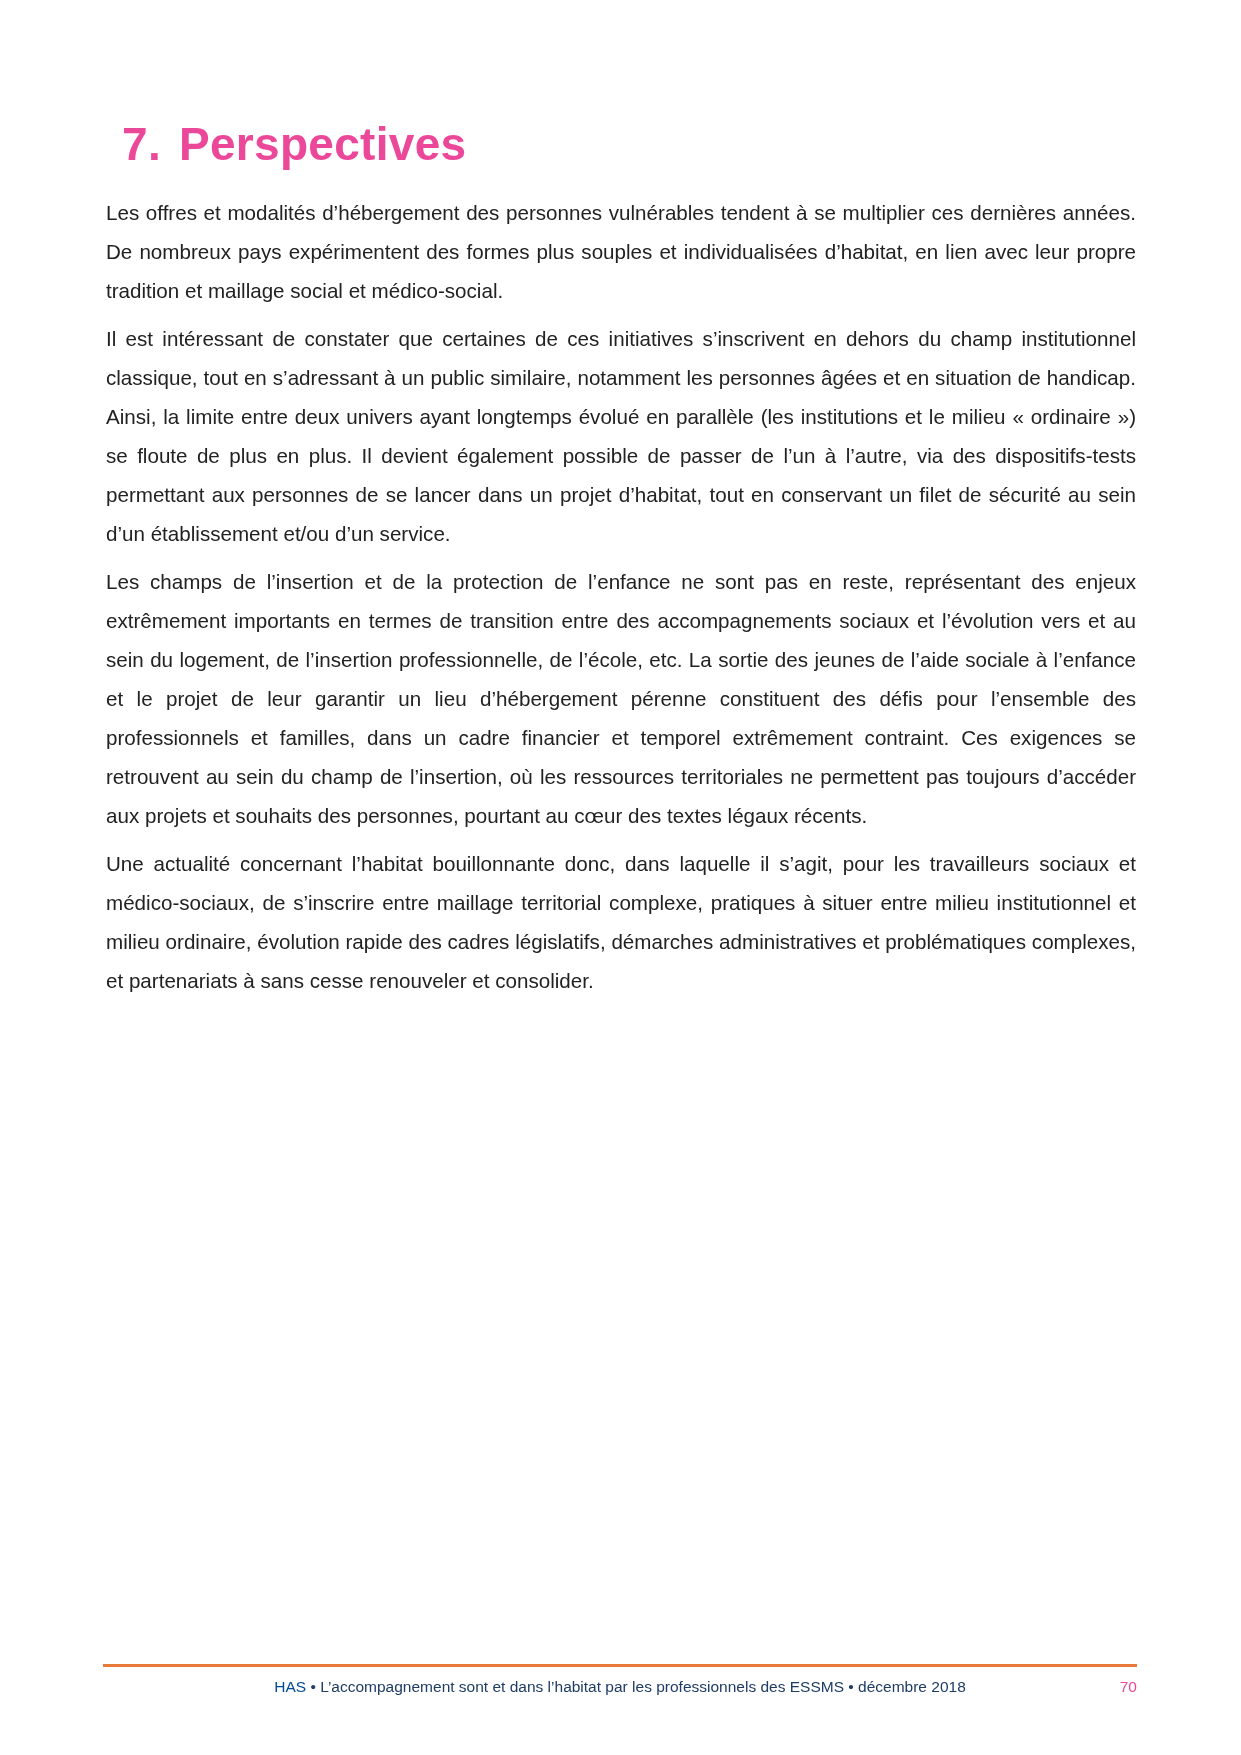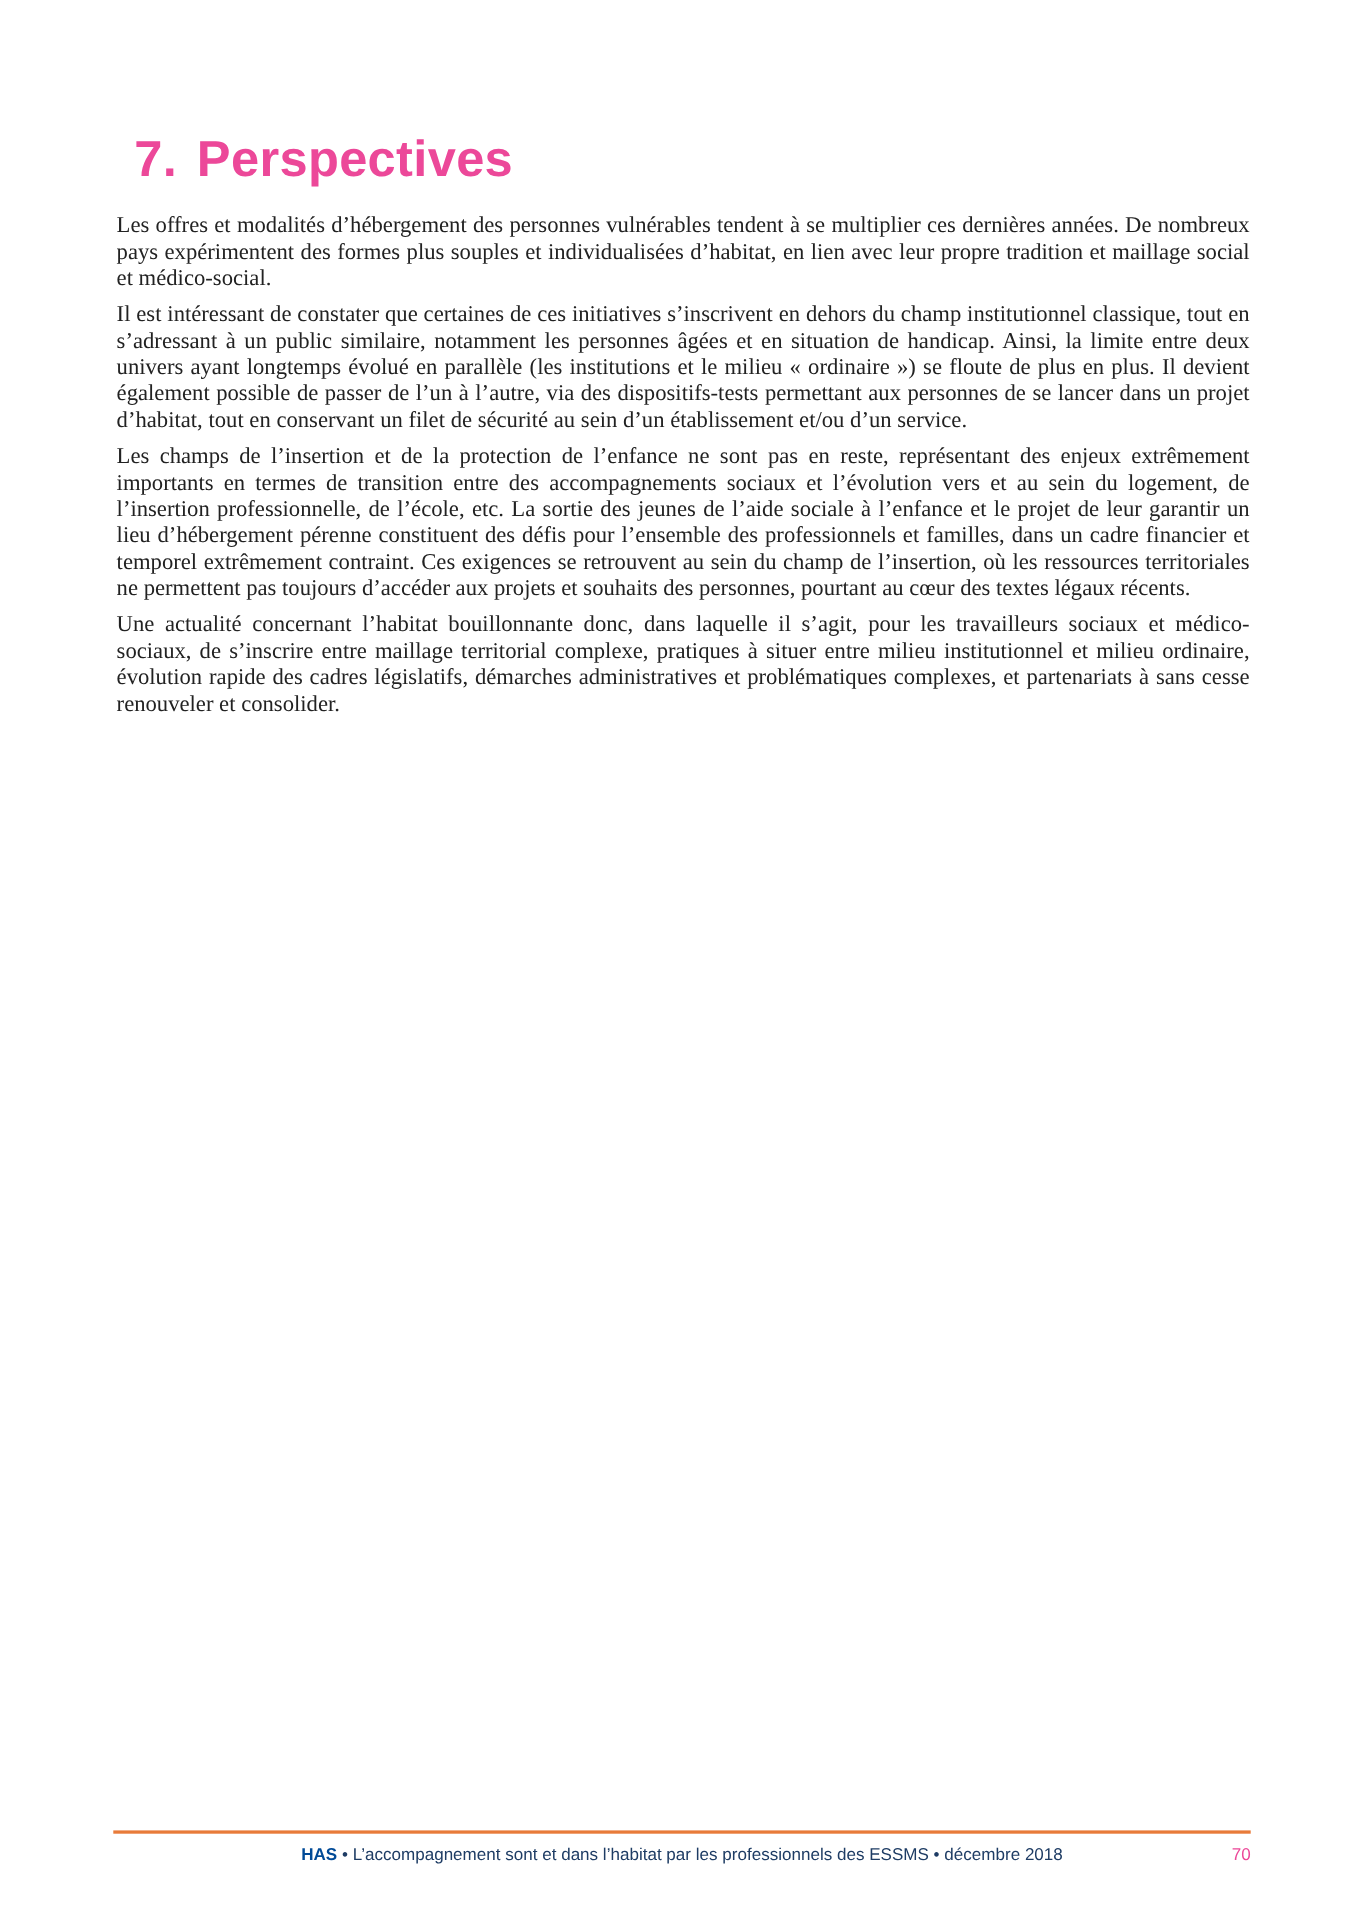--- a/index.html
+++ b/index.html
@@ -7,35 +7,35 @@
   .page { position: absolute; left: 0; top: 0; width: 1241px; height: 1755px; }
   .title {
     position: absolute; left: 106px; top: 100px;
     font-family: "Liberation Sans", sans-serif;
     font-weight: bold; font-size: 46px; color: #ec4899;
     margin: 16px; line-height: 56px; letter-spacing: 0.3px;
   }
   .title .num { margin-right: 18px; }
   .body {
     position: absolute; left: 106px; top: 193px; width: 1030px;
-    font-family: Liberation Serif, serif;
-    font-size: 20.6px; line-height: 24px; color: #222222;
+    font-family: Liberation Sans, sans-serif;
+    font-size: 20.6px; line-height: 39px; color: #222222;
     text-align: justify; hyphens: manual;
   }
   .body p { margin: 0 0 9px 0; }
   .rule {
     position: absolute; left: 103px; top: 1664px; width: 1034px; height: 3px;
     background: #e87b3a;
   }
   .footer {
     position: absolute; left: 103px; top: 1678px; width: 1034px;
     font-family: "Liberation Sans", sans-serif; font-size: 15.5px; color: #1e3c64;
   }
   .footer .center { position: absolute; left: 0; width: 1034px; text-align: center; top: 0; }
-  .footer .brand { font-weight: bold; color: #004a97; }
+  .footer .brand { font-weight: normal; color: #004a97; }
   .footer .page-num { position: absolute; right: 0; top: 0; font-weight: normal; color: #ec4899; }
 </style>
 </head>
 <body>
 
 <div class="page">
   <h1 class="title">
     <span class="num">7.</span><span>Perspectives</span>
   </h1>
 

